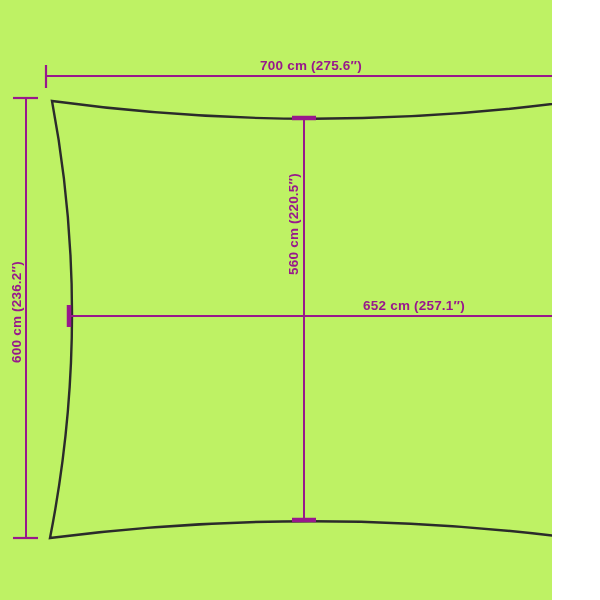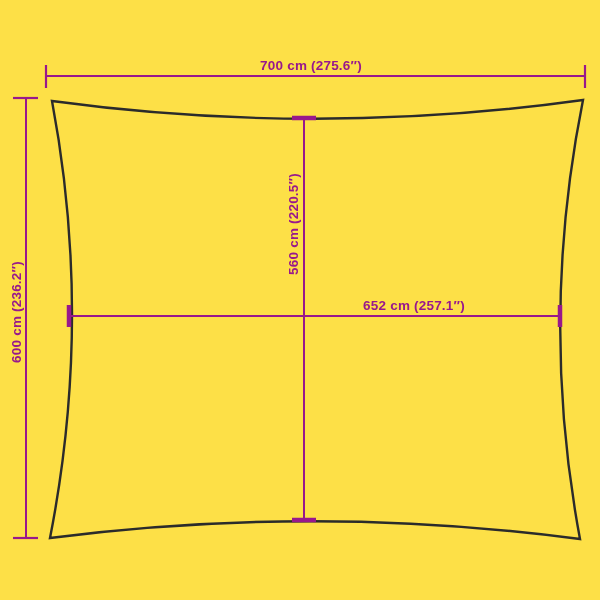--- a/index.html
+++ b/index.html
@@ -2,23 +2,23 @@
 <html style="--accent: #98188c; --outline: #2b2b2b;"><head>
 <meta charset="utf-8">
 <style>
   html, body {
     margin: 0;
     padding: 0;
     background: #ffffff;
   }
   .canvas {
     position: relative;
-    width: 600px;
+    width: 552px;
     height: 600px;
-    background: #fde047;
+    background: #bef264;
     font-family: "Liberation Sans", sans-serif;
     overflow: hidden;
   }
   svg {
     position: absolute;
     left: 0;
     top: 0;
   }
   .sail-outline {
     fill: none;

